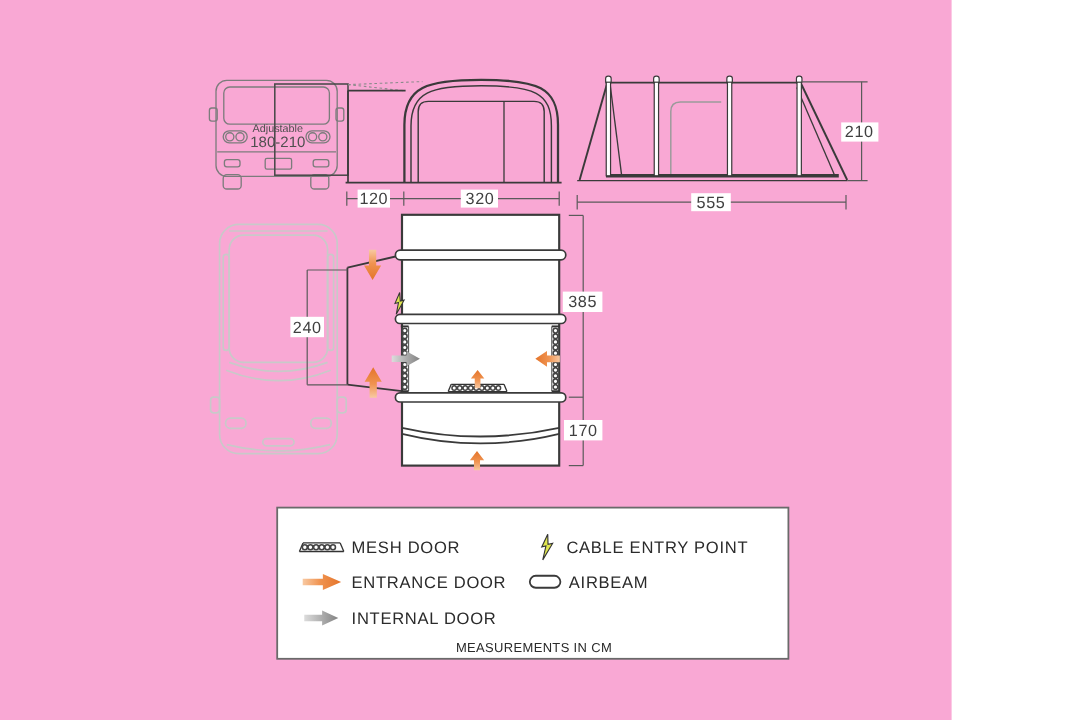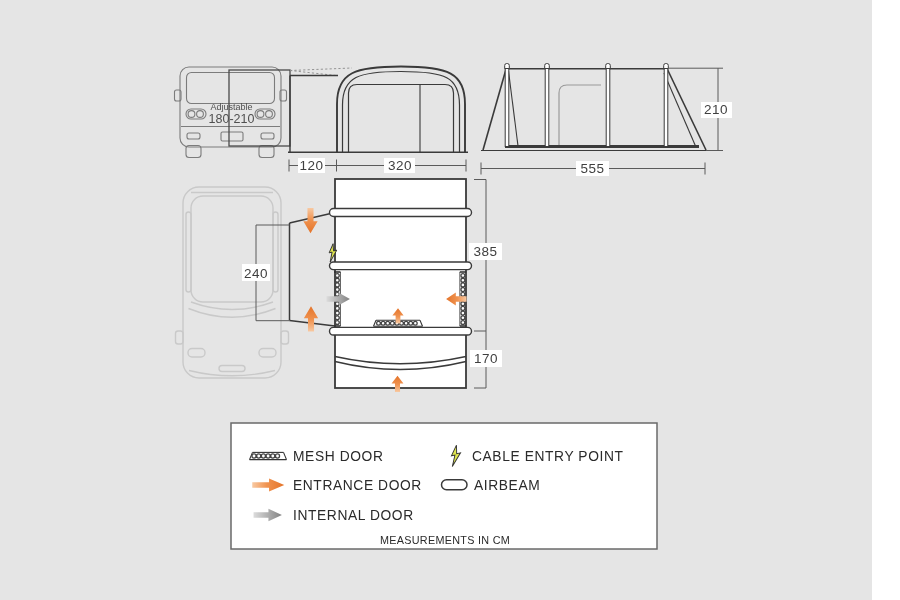--- a/index.html
+++ b/index.html
@@ -1,16 +1,16 @@
 <!DOCTYPE html>
 <html><head>
 <meta charset="utf-8">
 <style>
   html,body{margin:0;padding:0;background:#ffffff;}
-  .stage{position:relative;width:872px;height:600px;background:#e5e5e5;overflow:hidden;
+  .stage{position:relative;width:793px;height:600px;background:#f9a8d4;overflow:hidden;
          font-family:"Liberation Sans",sans-serif;}
   svg text{font-family:"Liberation Sans",sans-serif;}
   .dim{font-size:13.5px;letter-spacing:0.5px;fill:#3f3f3f;}
   .leg{font-size:13.8px;letter-spacing:0.6px;fill:#2b2b2b;}
   .small-lbl{fill:#4f4f4f;}
 </style>
 </head>
 <body>
 
 <div class="stage">

